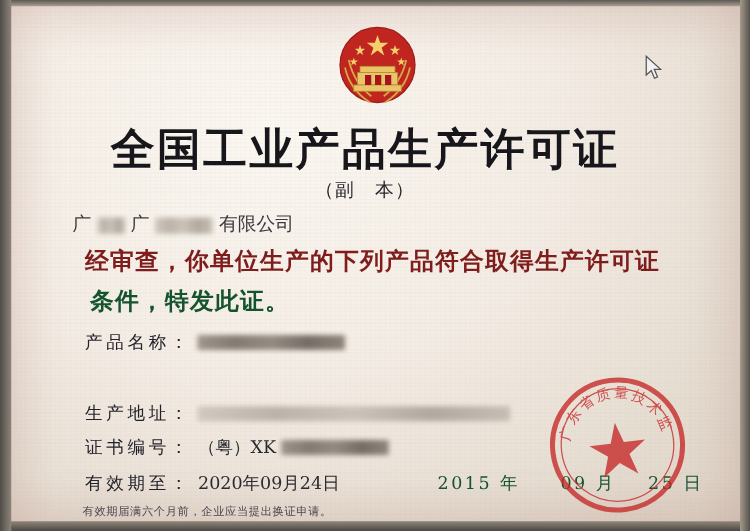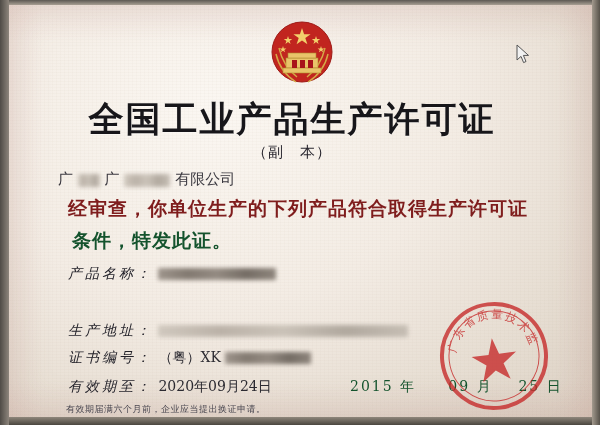--- a/index.html
+++ b/index.html
@@ -138,21 +138,20 @@
     left: 68px;
     font-family: "DejaVu Serif", serif;
     font-size: 14px;
     color: #23222a;
     white-space: nowrap;
   }
   .field .lab {
     display: inline-block;
     width: 86px;
     letter-spacing: 3px;
-    font-style: italic;
   }
   .field .val {
     display: inline-block;
     color: #2b2a31;
   }
   .row-prod { top: 265px; }
   .row-addr { top: 295px; }
   .row-fact { top: 322px; }
   .row-cert { top: 349px; }
   .row-valid { top: 378px; }

